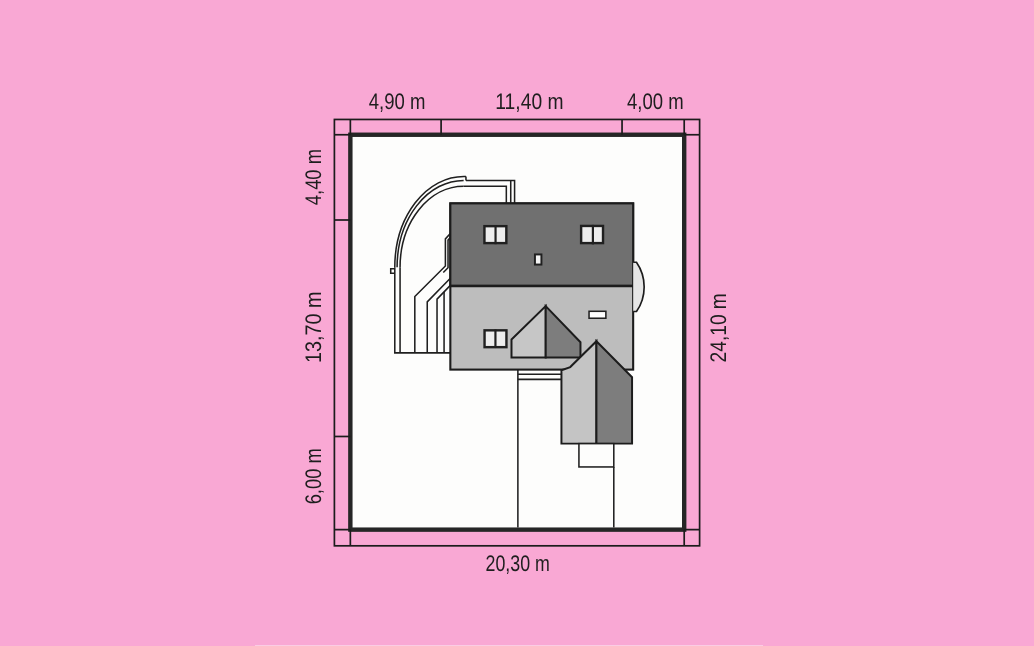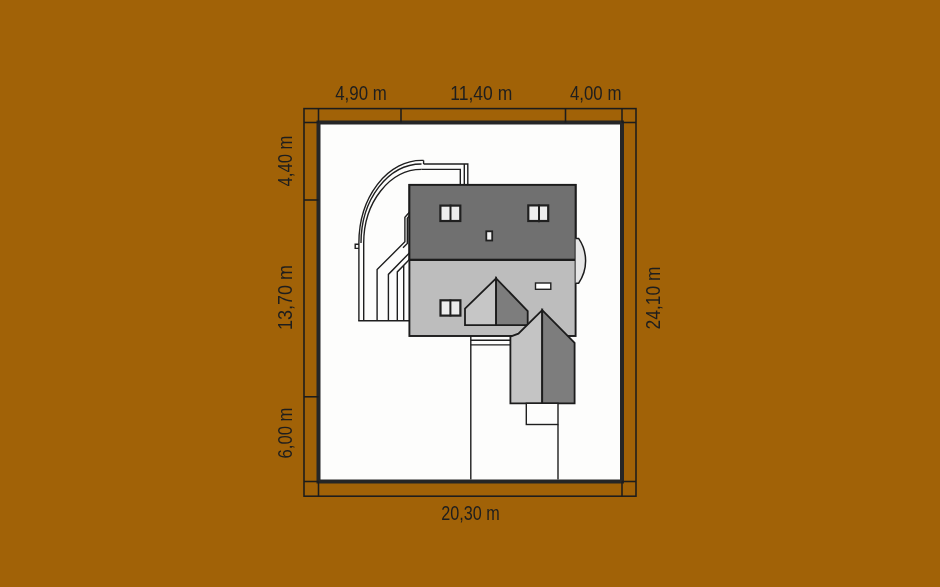--- a/index.html
+++ b/index.html
@@ -1,16 +1,16 @@
 <!DOCTYPE html>
 <html><head>
 <meta charset="utf-8">
 <style>
   html,body{margin:0;padding:0;background:#fcfcfb;}
-  #canvas{position:relative;width:940px;height:587px;background:#a16207;overflow:hidden;
+  #canvas{position:relative;width:940px;height:587px;background:#f9a8d4;overflow:hidden;
     font-family:"Liberation Sans", sans-serif;}
   svg{position:absolute;left:0;top:0;}
   text{font-family:"Liberation Sans", sans-serif;fill:#1e1e1e;}
 </style>
 </head>
 <body>
 <div id="canvas">
 <svg width="940" height="587" viewBox="0 0 940 587">
 
   <rect x="318.5" y="122.5" width="303.5" height="359" fill="#fdfdfc" stroke="#262626" stroke-width="4"></rect>

